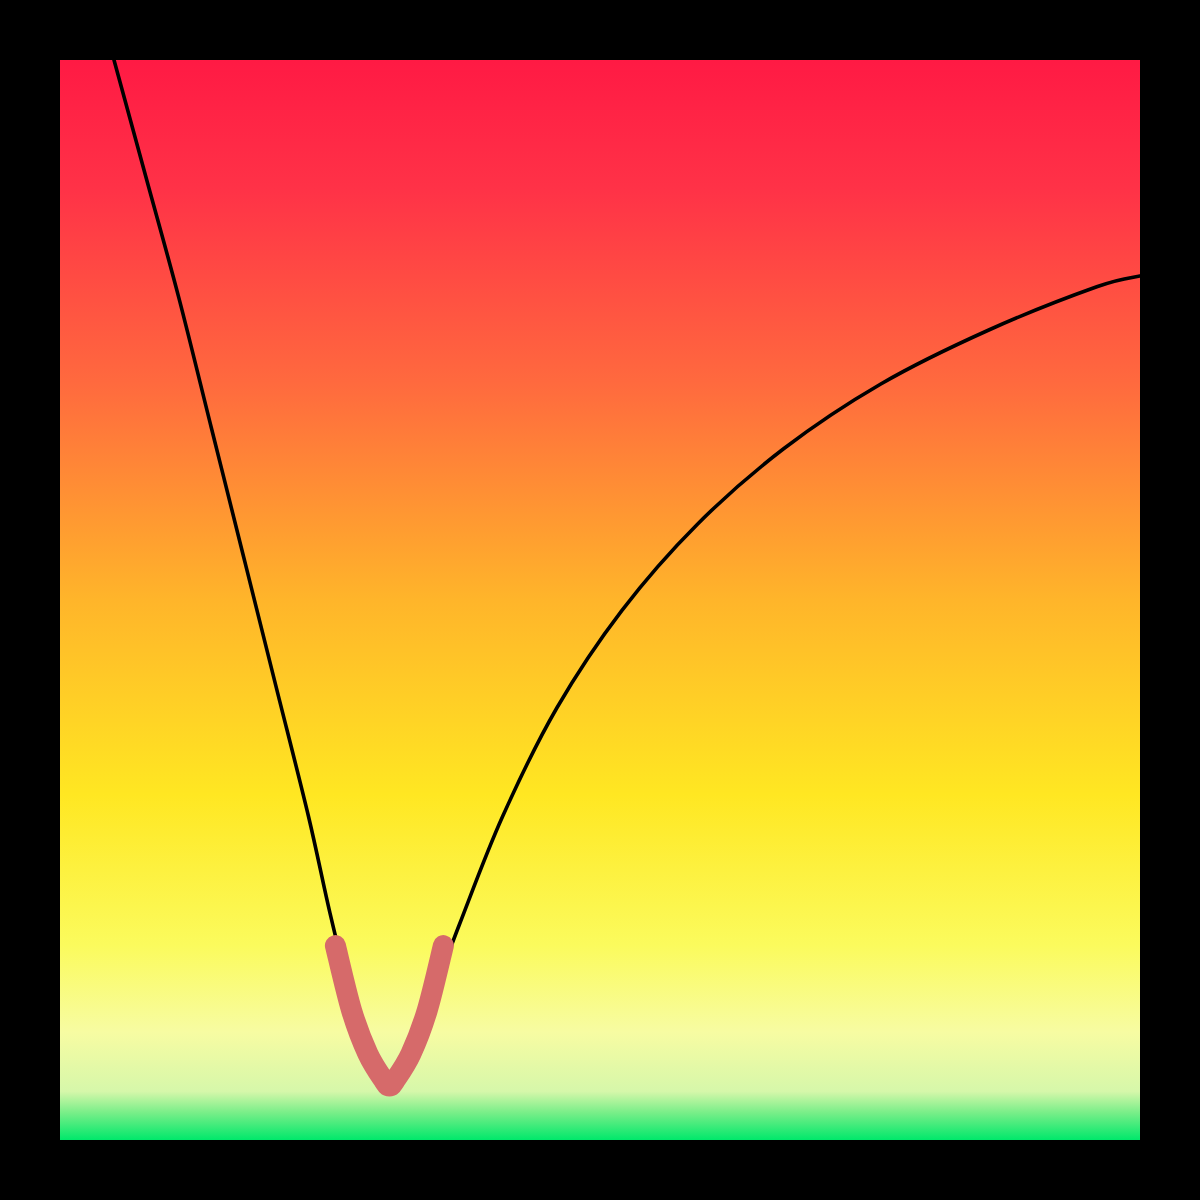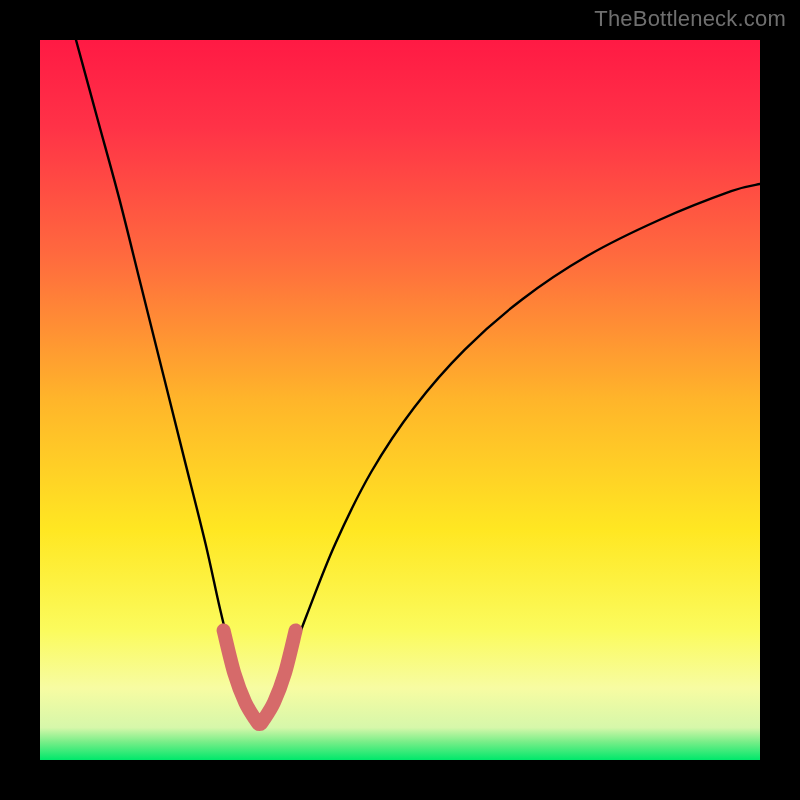--- a/index.html
+++ b/index.html
@@ -48,21 +48,20 @@
     color: #6f6f6f;
     font-size: 22px;
     font-weight: 500;
     letter-spacing: 0.2px;
   }
 </style>
 </head>
 <body>
 
 <div class="frame">
-  <div class="watermark">TheBottleneck.com</div>
 
   <div class="plot">
     <svg class="gradient" viewBox="0 0 720 720" preserveAspectRatio="none">
       <defs>
         <linearGradient id="bg" x1="0" y1="0" x2="0" y2="1">
             <stop offset="0%" stop-color="#ff1a44"></stop>
             <stop offset="12%" stop-color="#ff3247"></stop>
             <stop offset="30%" stop-color="#ff6a3e"></stop>
             <stop offset="50%" stop-color="#ffb52a"></stop>
             <stop offset="68%" stop-color="#ffe722"></stop>

